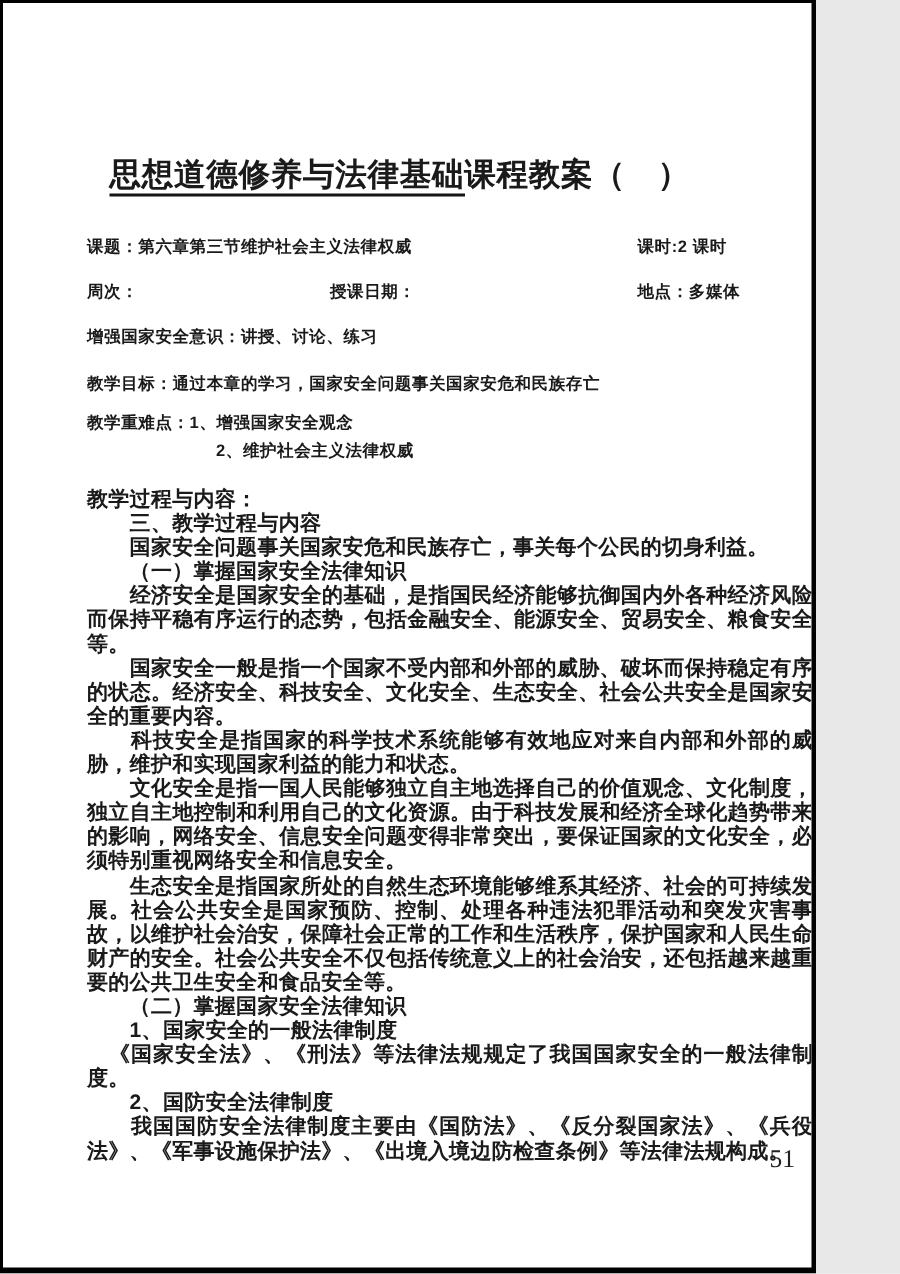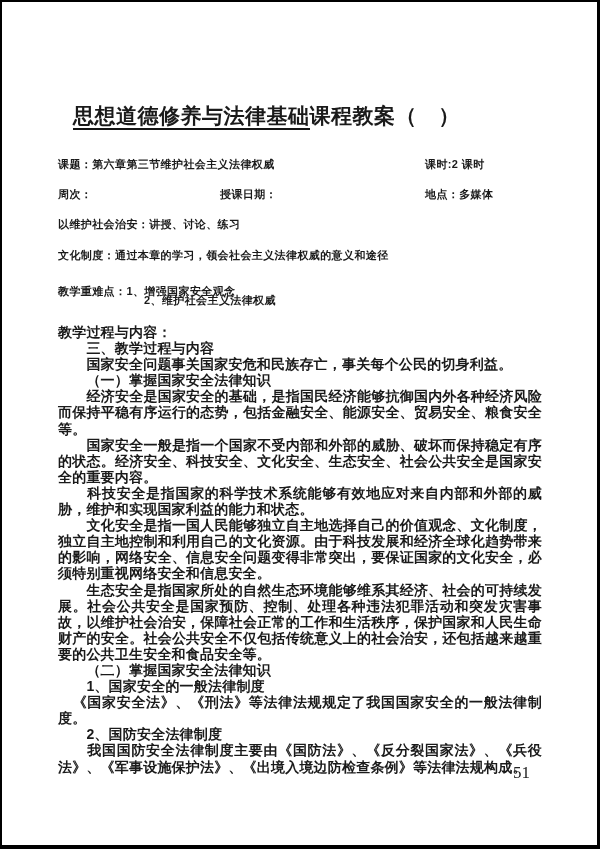--- a/index.html
+++ b/index.html
@@ -2,21 +2,21 @@
 <html><head>
 <meta charset="utf-8">
 <style>
   html, body {
     margin: 0;
     padding: 0;
     background: #e8e8e8;
   }
   .sheet {
     position: relative;
-    width: 600px;
+    width: 544px;
     height: 849px;
     background: #ffffff;
     box-sizing: border-box;
     border-style: solid;
     border-color: #000000;
     border-width: 2px 3px 4px 2px;
     font-family: "Liberation Sans", "DejaVu Sans", sans-serif;
     font-weight: 700;
     color: #1a1a1a;
     overflow: hidden;
@@ -40,21 +40,21 @@
     left: 56px;
     width: 486px;
     font-size: 11px;
     letter-spacing: 0.4px;
     white-space: nowrap;
   }
   .l1 { top: 155px; }
   .l2 { top: 185px; }
   .l3 { top: 215px; }
   .l4 { top: 246px; }
-  .l5 { top: 282px; }
+  .l5 { top: 272px; }
   .l5b { top: 291px; padding-left: 86px; }
   .m-mid   { position: absolute; left: 162px; }
   .m-right { position: absolute; left: 367px; }
   .bodytext {
     position: absolute;
     top: 322px;
     left: 56px;
     width: 484px;
     font-size: 14px;
     line-height: 16.1px;
@@ -83,23 +83,23 @@
     <span>课题：第六章第三节维护社会主义法律权威</span>
     <span class="m-right">课时:2 课时</span>
   </div>
 
   <div class="meta l2">
     <span>周次：</span>
     <span class="m-mid">授课日期：</span>
     <span class="m-right">地点：多媒体</span>
   </div>
 
-  <div class="meta l3">以维护社会治安：讲授、讨论、练习</div>
+  <div class="meta l3">增强国家安全意识：讲授、讨论、练习</div>
 
-  <div class="meta l4">文化制度：通过本章的学习，领会社会主义法律权威的意义和途径</div>
+  <div class="meta l4">教学目标：通过本章的学习，国家安全问题事关国家安危和民族存亡</div>
 
   <div class="meta l5">教学重难点：1、增强国家安全观念</div>
   <div class="meta l5b">2、维护社会主义法律权威</div>
 
   <div class="bodytext">
     <div class="para">教学过程与内容：</div>
     <div class="para">　　三、教学过程与内容</div>
     <div class="para">　　国家安全问题事关国家安危和民族存亡，事关每个公民的切身利益。</div>
     <div class="para">　　（一）掌握国家安全法律知识</div>
     <div class="para">　　经济安全是国家安全的基础，是指国民经济能够抗御国内外各种经济风险而保持平稳有序运行的态势，包括金融安全、能源安全、贸易安全、粮食安全等。</div>

